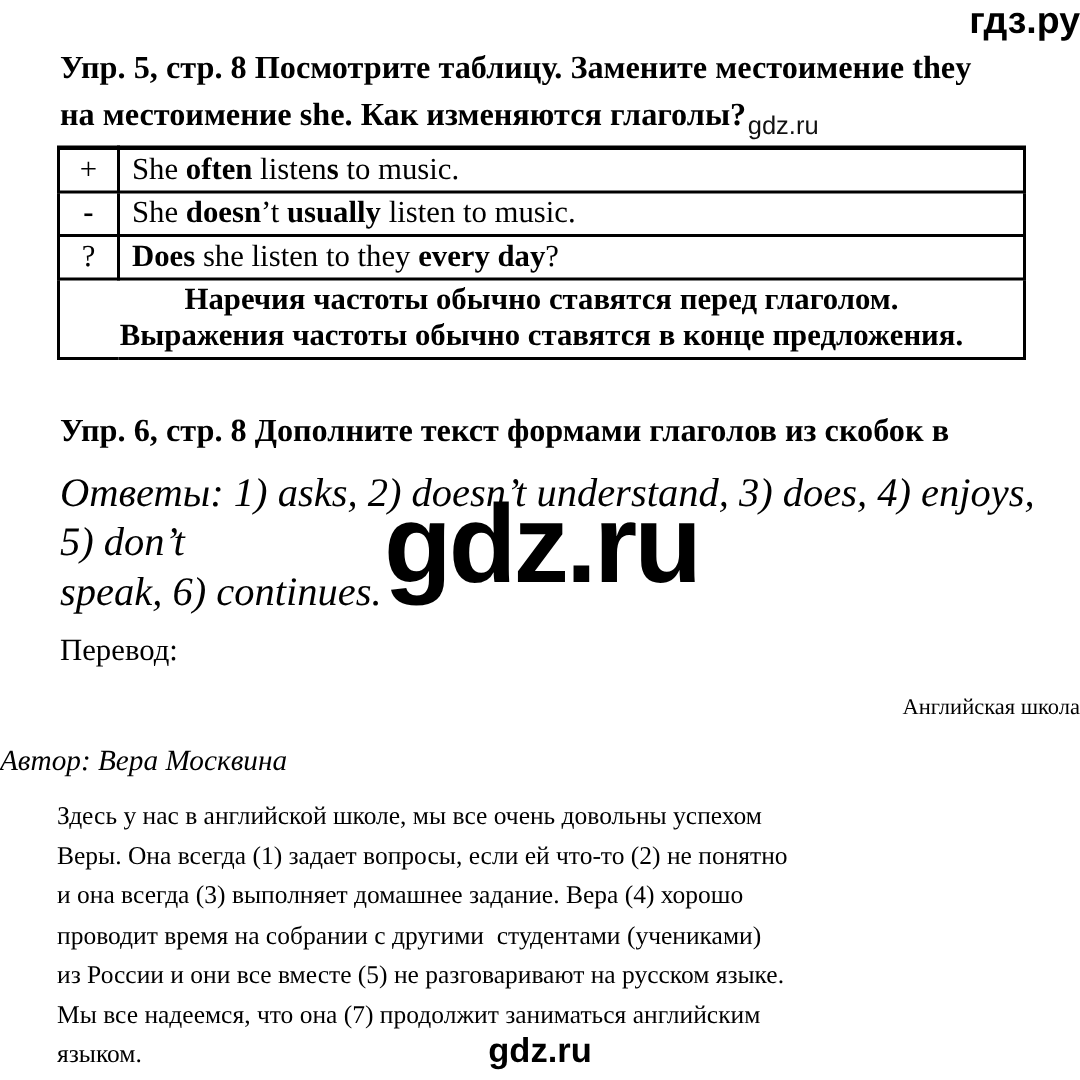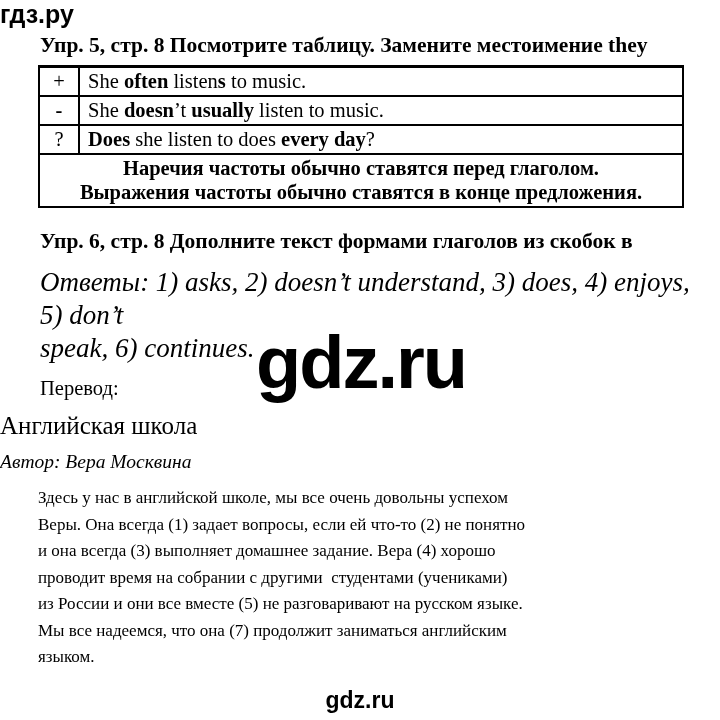--- a/index.html
+++ b/index.html
@@ -6,21 +6,21 @@
   body {
     width: 720px; height: 720px;
     background: #ffffff;
     color: #000000;
     font-family: "Liberation Serif", serif;
     position: relative;
     overflow: hidden;
   }
   .site-header {
     margin-top: 0;
-    text-align: left;
+    text-align: right;
     font-family: "Liberation Sans", sans-serif;
     font-weight: 700;
     font-size: 25px;
     line-height: 28px;
   }
   .ex-title {
     margin: 2px 30px 0 40px;
     font-weight: 700;
     font-size: 21.5px;
     line-height: 31px;
@@ -44,40 +44,40 @@
   table.grammar td {
     border: 2px solid #000;
     font-size: 20.5px;
     line-height: 24px;
     padding: 1px 8px 2px 8px;
   }
   td.sign { width: 22px; text-align: center; padding: 1px 4px; }
   td.sign.bold { font-weight: 700; }
   .seg-b { font-weight: 700; }
   td.note { font-weight: 700; font-size: 21px; line-height: 26px; padding: 2px 8px 3px 6px; text-align: center; }
-  .ex6 { margin-top: 18px; }
+  .ex6 { margin-top: 32px; }
   .answers {
     margin: 9px 30px 0 40px;
     font-style: italic;
     font-size: 27px;
     line-height: 33px;
   }
   .wm-large {
     position: absolute;
     left: 256px;
     top: 326px;
     font-family: "Liberation Sans", sans-serif;
     font-weight: 700;
     font-size: 74px;
     letter-spacing: -2px;
     line-height: 74px;
     color: #000;
   }
   .translation-label { margin: 10px 30px 0 40px; font-size: 20.5px; line-height: 26px; }
-  .translation-title { margin-top: 12px; text-align: left; font-size: 25px; line-height: 26px; }
+  .translation-title { margin-top: 12px; text-align: right; font-size: 15px; line-height: 26px; }
   .translation-author { margin-top: 10px; text-align: left; font-style: italic; font-size: 19.5px; line-height: 26px; }
   .translation-body { margin: 10px 30px 0 38px; font-size: 17px; }
   .translation-body .t-line { line-height: 26.5px; white-space: pre-wrap; }
   .site-footer {
     position: absolute;
     left: 0; right: 0;
     bottom: 6px;
     text-align: center;
     font-family: "Liberation Sans", sans-serif;
     font-weight: 700;
@@ -85,35 +85,36 @@
     line-height: 27px;
   }
 </style>
 </head>
 <body>
 
 <div class="site-header">гдз.ру</div>
 
 <div class="ex-title">
   <div>Упр. 5, стр. 8 Посмотрите таблицу. Замените местоимение they</div>
+  <div><span>на местоимение she. Как изменяются глаголы?</span><span class="wm-inline">gdz.ru</span></div>
 </div>
 
 <table class="grammar">
   <tbody>
     <tr>
       <td class="sign">+</td>
       <td><span>She </span><span class="seg-b">often</span><span> listen</span><span class="seg-b">s</span><span> to music.</span></td>
     </tr>
     <tr>
       <td class="sign bold">-</td>
       <td><span>She </span><span class="seg-b">doesn</span><span>’t </span><span class="seg-b">usually</span><span> listen to music.</span></td>
     </tr>
     <tr>
       <td class="sign">?</td>
-      <td><span class="seg-b">Does</span><span> she listen to does </span><span class="seg-b">every day</span><span>?</span></td>
+      <td><span class="seg-b">Does</span><span> she listen to they </span><span class="seg-b">every day</span><span>?</span></td>
     </tr>
     <tr>
       <td class="note" colspan="2">
         <div>Наречия частоты обычно ставятся перед глаголом.</div>
         <div>Выражения частоты обычно ставятся в конце предложения.</div>
       </td>
     </tr>
   </tbody>
 </table>
 

